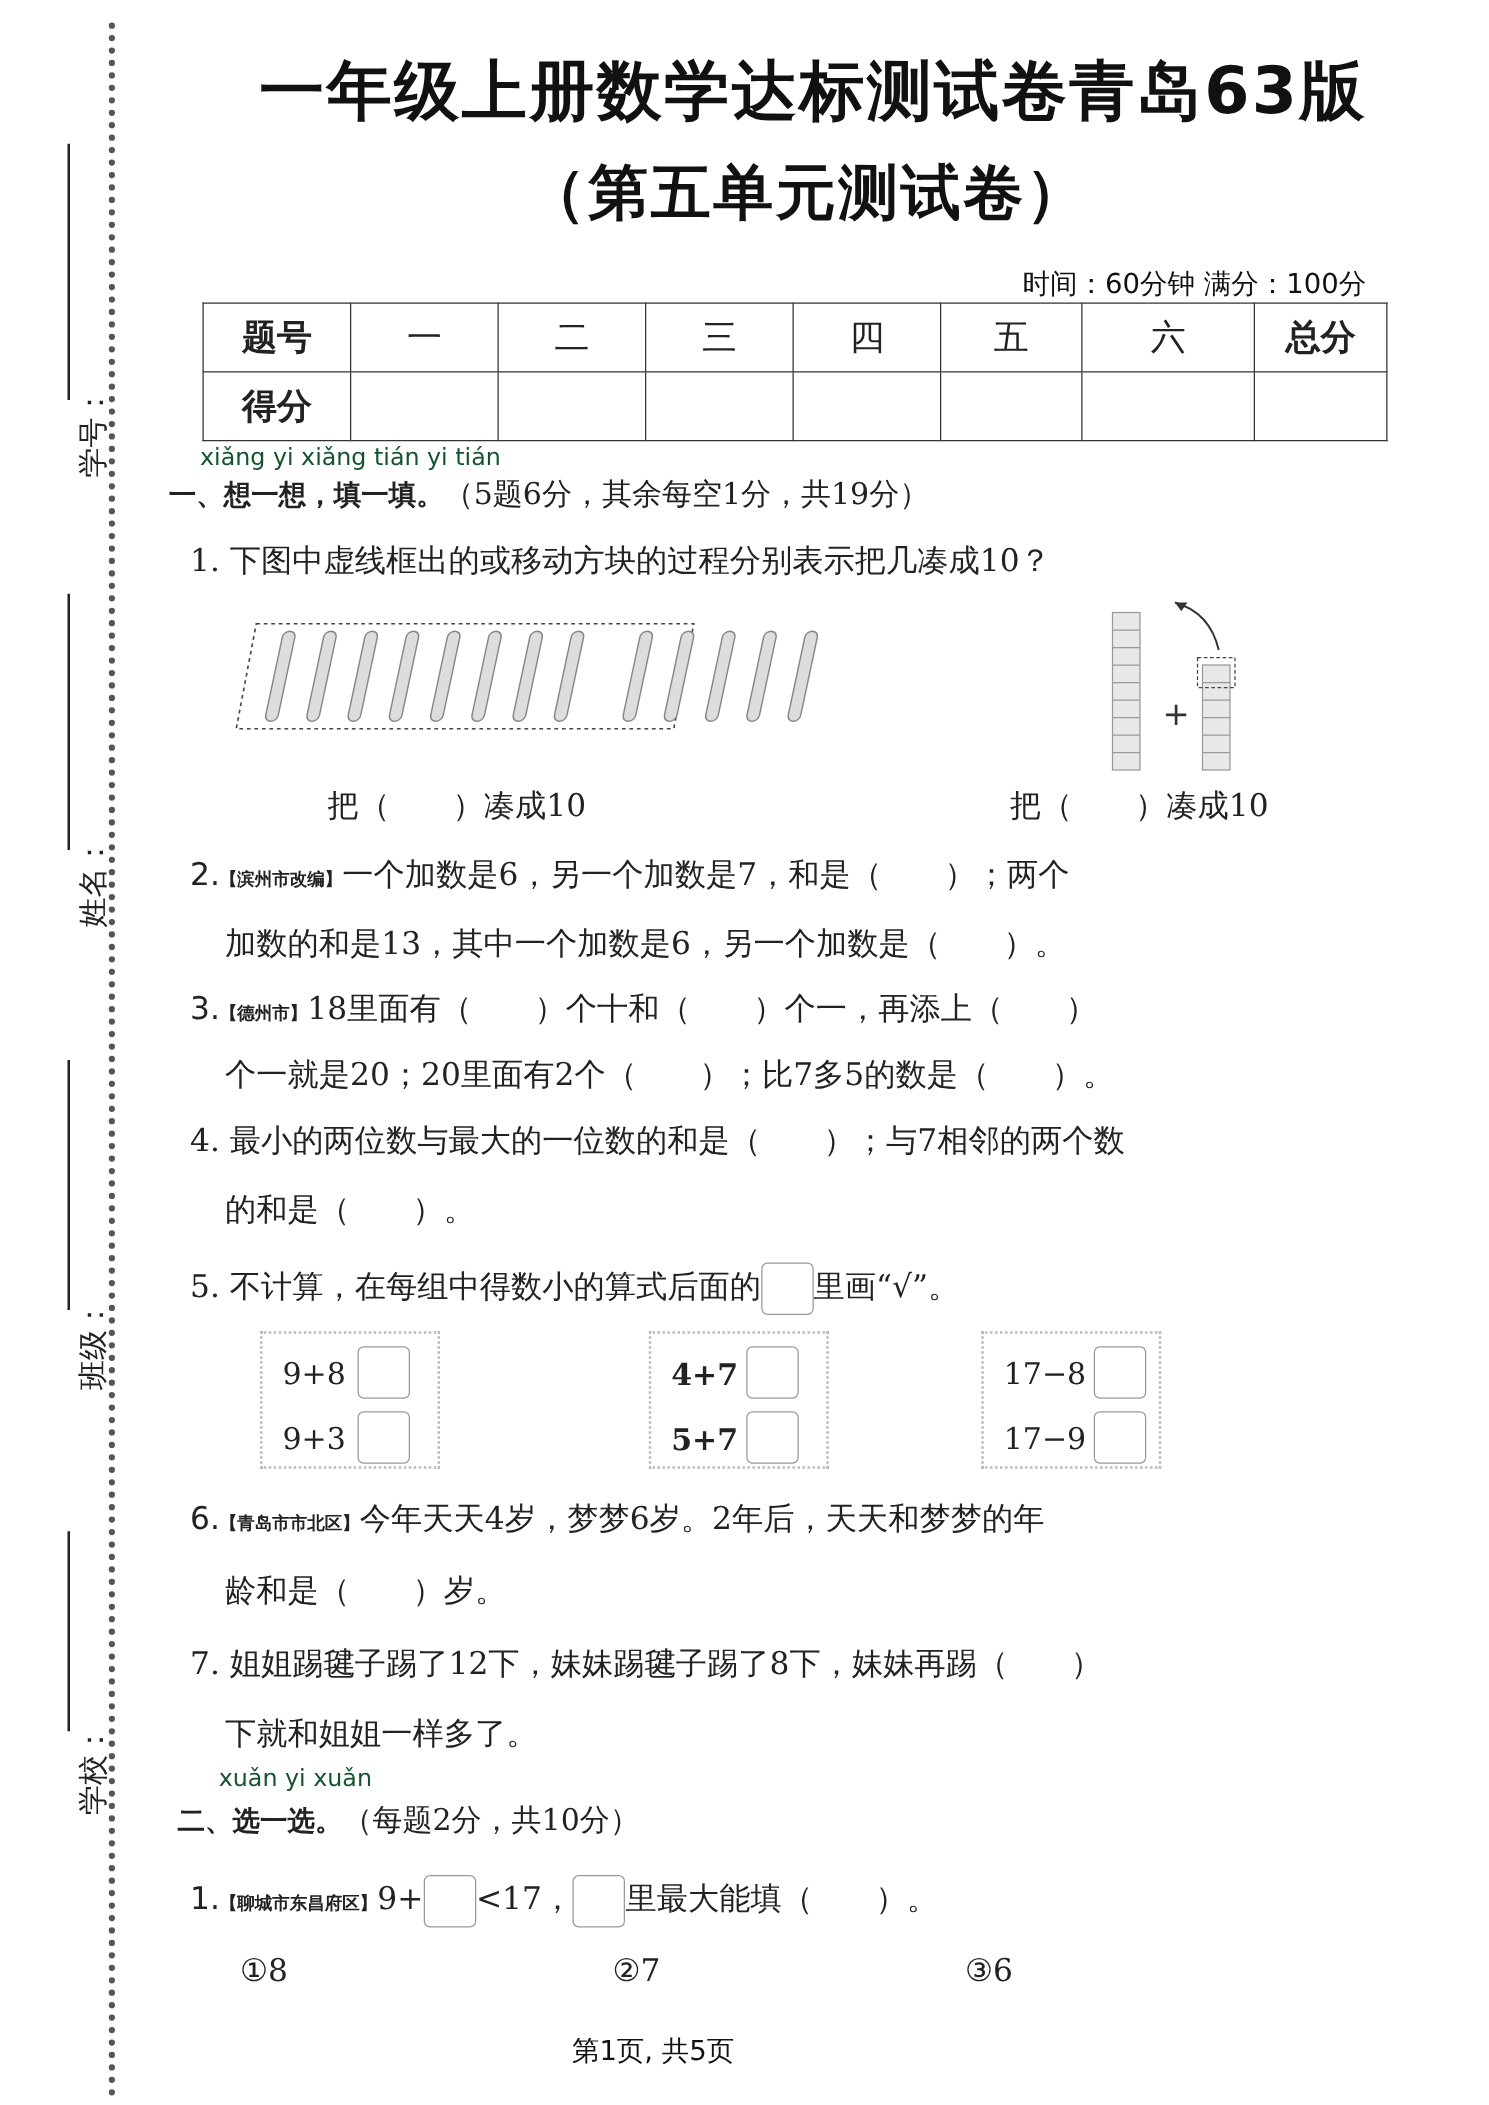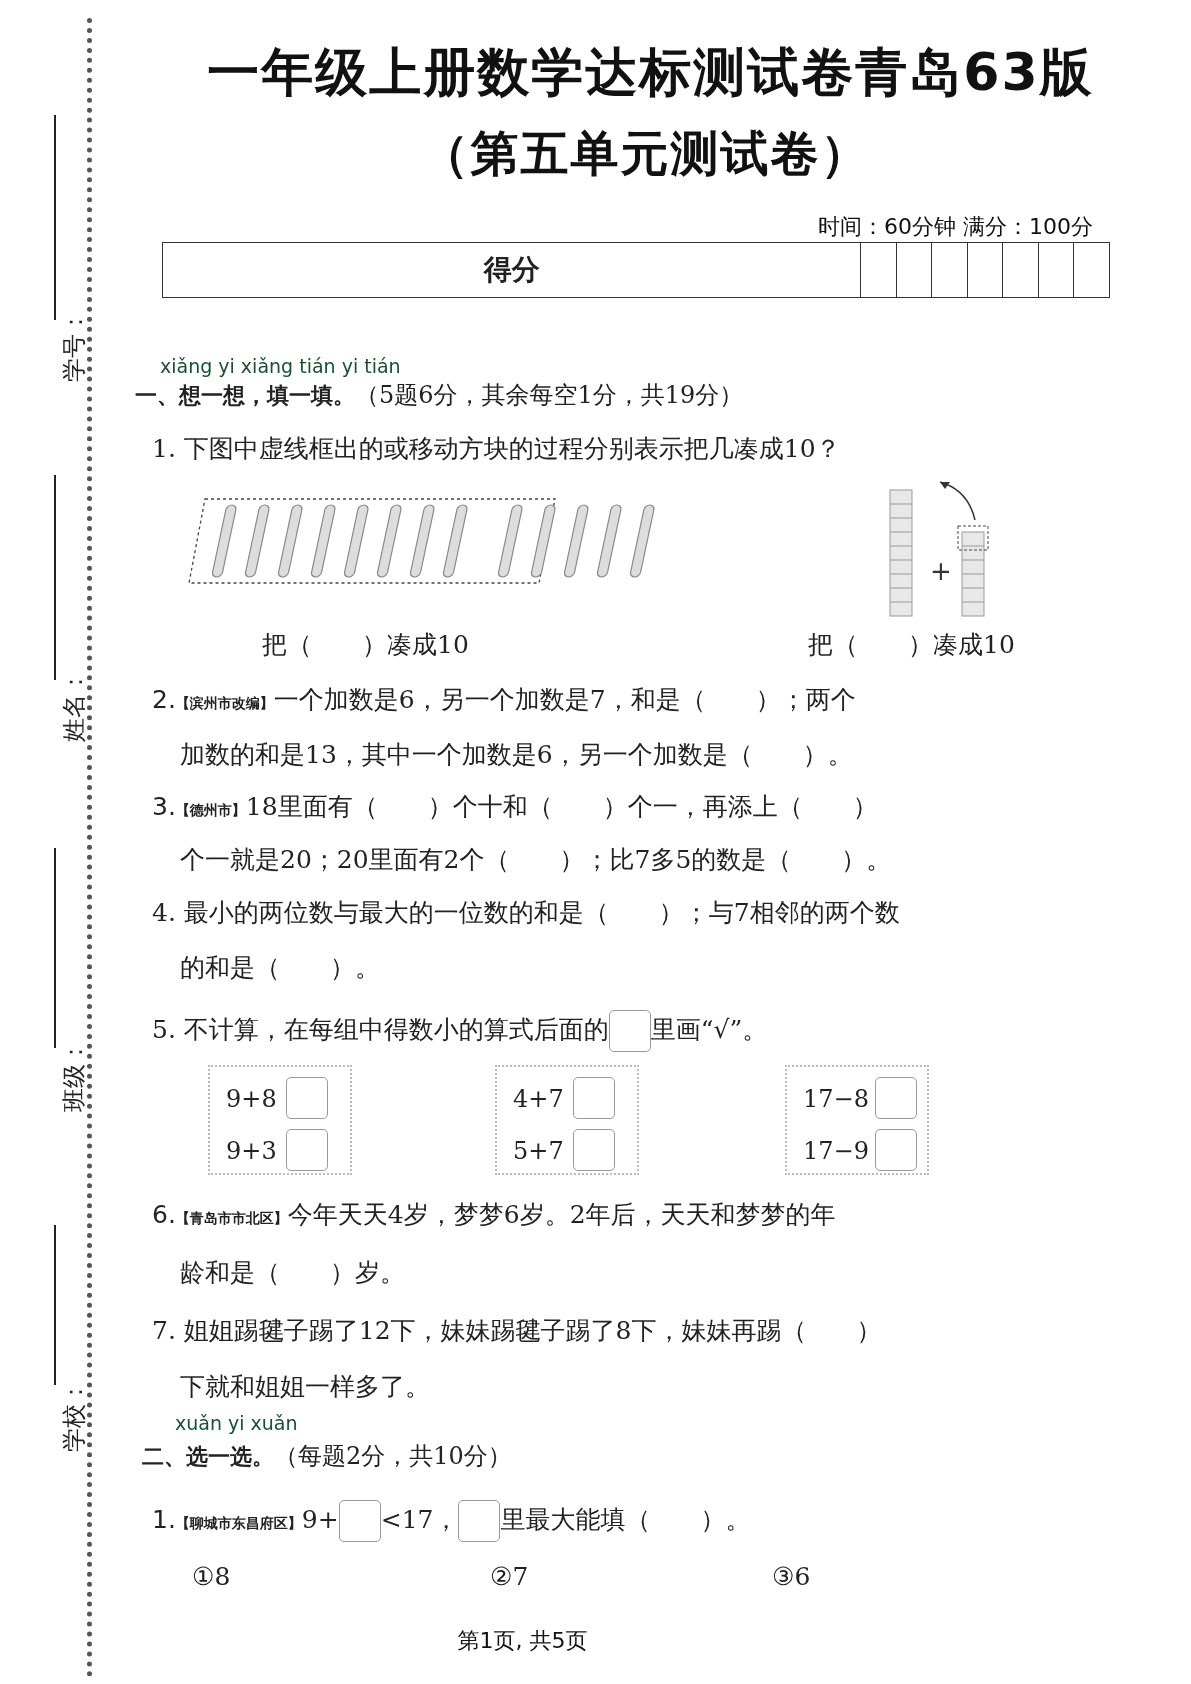--- a/index.html
+++ b/index.html
@@ -40,20 +40,30 @@
 <div class="side" style="top:1060px;">班级：</div>
 <div class="sline" style="top:1225px;height:160px;"></div>
 <div class="side" style="top:1400px;">学校：</div>
 
 <div class="abs title t1">一年级上册数学达标测试卷青岛63版</div>
 <div class="abs title t2">（第五单元测试卷）</div>
 <div class="abs meta">时间：60分钟  满分：100分</div>
 
 <table class="score">
   <tbody>
+      <tr>
+    <td class="hd" style="width:115px">题号</td>
+    <td style="width:115px">一</td>
+    <td style="width:115px">二</td>
+    <td style="width:115px">三</td>
+    <td style="width:115px">四</td>
+    <td style="width:110px">五</td>
+    <td style="width:135px">六</td>
+    <td class="hd">总分</td>
+  </tr>
   <tr>
     <td class="hd">得分</td>
     <td></td>
     <td></td>
     <td></td>
     <td></td>
     <td></td>
     <td></td>
     <td></td>
   </tr>
@@ -127,21 +137,21 @@
 <div class="abs q" style="left:180px;top:953px;">的和是（　　）。</div>
 
 <div class="abs q" style="left:152px;top:1010px;">
   <span>5. 不计算，在每组中得数小的算式后面的</span><span class="box"></span><span>里画“√”。</span>
 </div>
 
 <div class="grp" style="left:208px;top:1065px;">
   <div class="row" style="top:18px;"><span>9+8</span><span class="box"></span></div>
   <div class="row" style="top:70px;"><span>9+3</span><span class="box"></span></div>
 </div>
-<div class="grp" style="left:495px;top:1065px;">
+<div class="grp" style="left:519px;top:1065px;font-weight:bold;">
   <div class="row" style="top:18px;"><span>4+7</span><span class="box"></span></div>
   <div class="row" style="top:70px;"><span>5+7</span><span class="box"></span></div>
 </div>
 <div class="grp" style="left:785px;top:1065px;">
   <div class="row" style="top:18px;"><span>17−8</span><span class="box" style="left:72px"></span></div>
   <div class="row" style="top:70px;"><span>17−9</span><span class="box" style="left:72px"></span></div>
 </div>
 
 <div class="abs q" style="left:152px;top:1200px;">
   <span class="num">6.</span><span class="tag">【青岛市市北区】</span><span>今年天天4岁，梦梦6岁。2年后，天天和梦梦的年</span>

